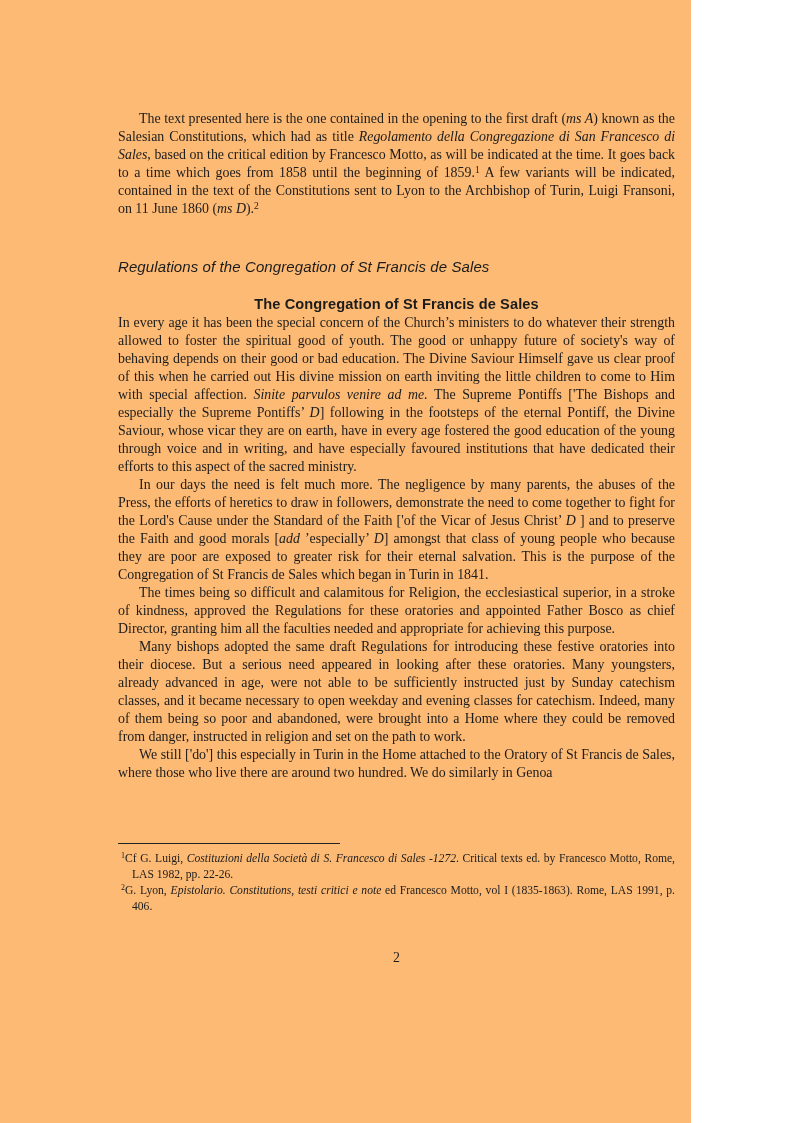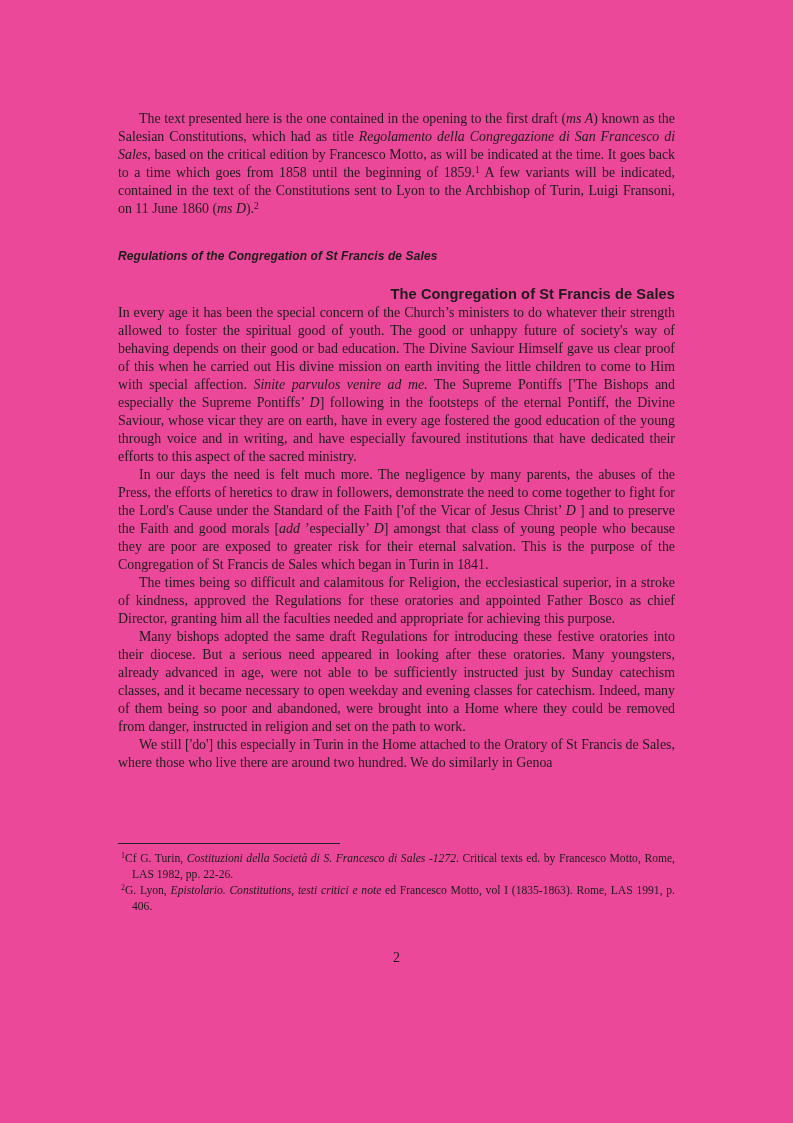--- a/index.html
+++ b/index.html
@@ -2,23 +2,23 @@
 <html><head>
 <meta charset="utf-8">
 <style>
   html, body {
     margin: 0;
     padding: 0;
     background: #ffffff;
   }
   .page {
     position: relative;
-    width: 793px;
+    width: 691px;
     height: 1123px;
-    background: #ec4899;
+    background: #fdba74;
     color: #1c1c1c;
     font-family: "Liberation Serif", serif;
     overflow: hidden;
   }
   .text-block {
     position: absolute;
     left: 118px;
     top: 110px;
     width: 557px;
     font-size: 13.9px;
@@ -35,35 +35,35 @@
   .it { font-style: italic; }
   sup {
     font-size: 69%;
     line-height: 0;
     position: relative;
     top: -0.45em;
     vertical-align: baseline;
   }
   .section-heading {
     font-family: "Liberation Sans", sans-serif;
-    font-weight: bold;
+    font-weight: normal;
     font-style: italic;
-    font-size: 12px;
+    font-size: 15px;
     line-height: 17px;
-    margin: 30px 0 0 0;
+    margin: 40px 0 0 0;
     text-align: left;
     letter-spacing: 0.1px;
   }
   .subsection-heading {
     font-family: "Liberation Sans", sans-serif;
     font-weight: bold;
     font-size: 14.6px;
     line-height: 17px;
     margin: 21px 0 1px 0;
-    text-align: right;
+    text-align: center;
     letter-spacing: 0.1px;
   }
   .footnotes {
     position: absolute;
     left: 118px;
     top: 843px;
     width: 557px;
     font-size: 11.6px;
     line-height: 15.9px;
     text-align: justify;
@@ -107,20 +107,20 @@
     <p class="indent"><span>The times being so difficult and calamitous for Religion, the ecclesiastical superior, in a stroke of kindness, approved the Regulations for these oratories and appointed Father Bosco as chief Director, granting him all the faculties needed and appropriate for achieving this purpose.</span></p>
 
     <p class="indent"><span>Many bishops adopted the same draft Regulations for introducing these festive oratories into their diocese. But a serious need appeared in looking after these oratories. Many youngsters, already advanced in age, were not able to be sufficiently instructed just by Sunday catechism classes, and it became necessary to open weekday and evening classes for catechism. Indeed, many of them being so poor and abandoned, were brought into a Home where they could be removed from danger, instructed in religion and set on the path to work.</span></p>
 
     <p class="indent"><span>We still ['do'] this especially in Turin in the Home attached to the Oratory of St Francis de Sales, where those who live there are around two hundred. We do similarly in Genoa</span></p>
   </div>
 
   <div class="footnotes">
     <div class="footnote-rule"></div>
 
-    <div class="footnote"><sup>1</sup><span><span>Cf G. Turin, </span><span class="it">Costituzioni della Società di S. Francesco di Sales -1272</span><span>. Critical texts ed. by Francesco Motto, Rome, LAS 1982, pp. 22-26.</span></span></div>
+    <div class="footnote"><sup>1</sup><span><span>Cf G. Luigi, </span><span class="it">Costituzioni della Società di S. Francesco di Sales -1272</span><span>. Critical texts ed. by Francesco Motto, Rome, LAS 1982, pp. 22-26.</span></span></div>
 
     <div class="footnote"><sup>2</sup><span><span>G. Lyon, </span><span class="it">Epistolario. Constitutions, testi critici e note</span><span> ed Francesco Motto, vol I (1835-1863). Rome, LAS 1991, p. 406.</span></span></div>
   </div>
 
   <div class="page-number">2</div>
 
 </div>
 
 </body></html>

